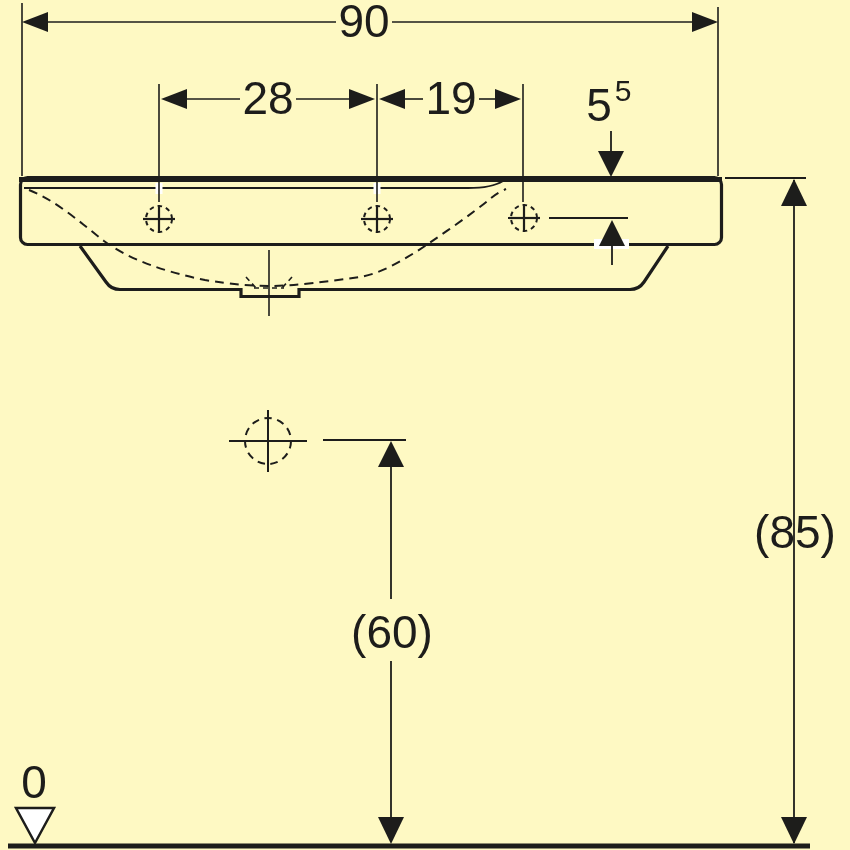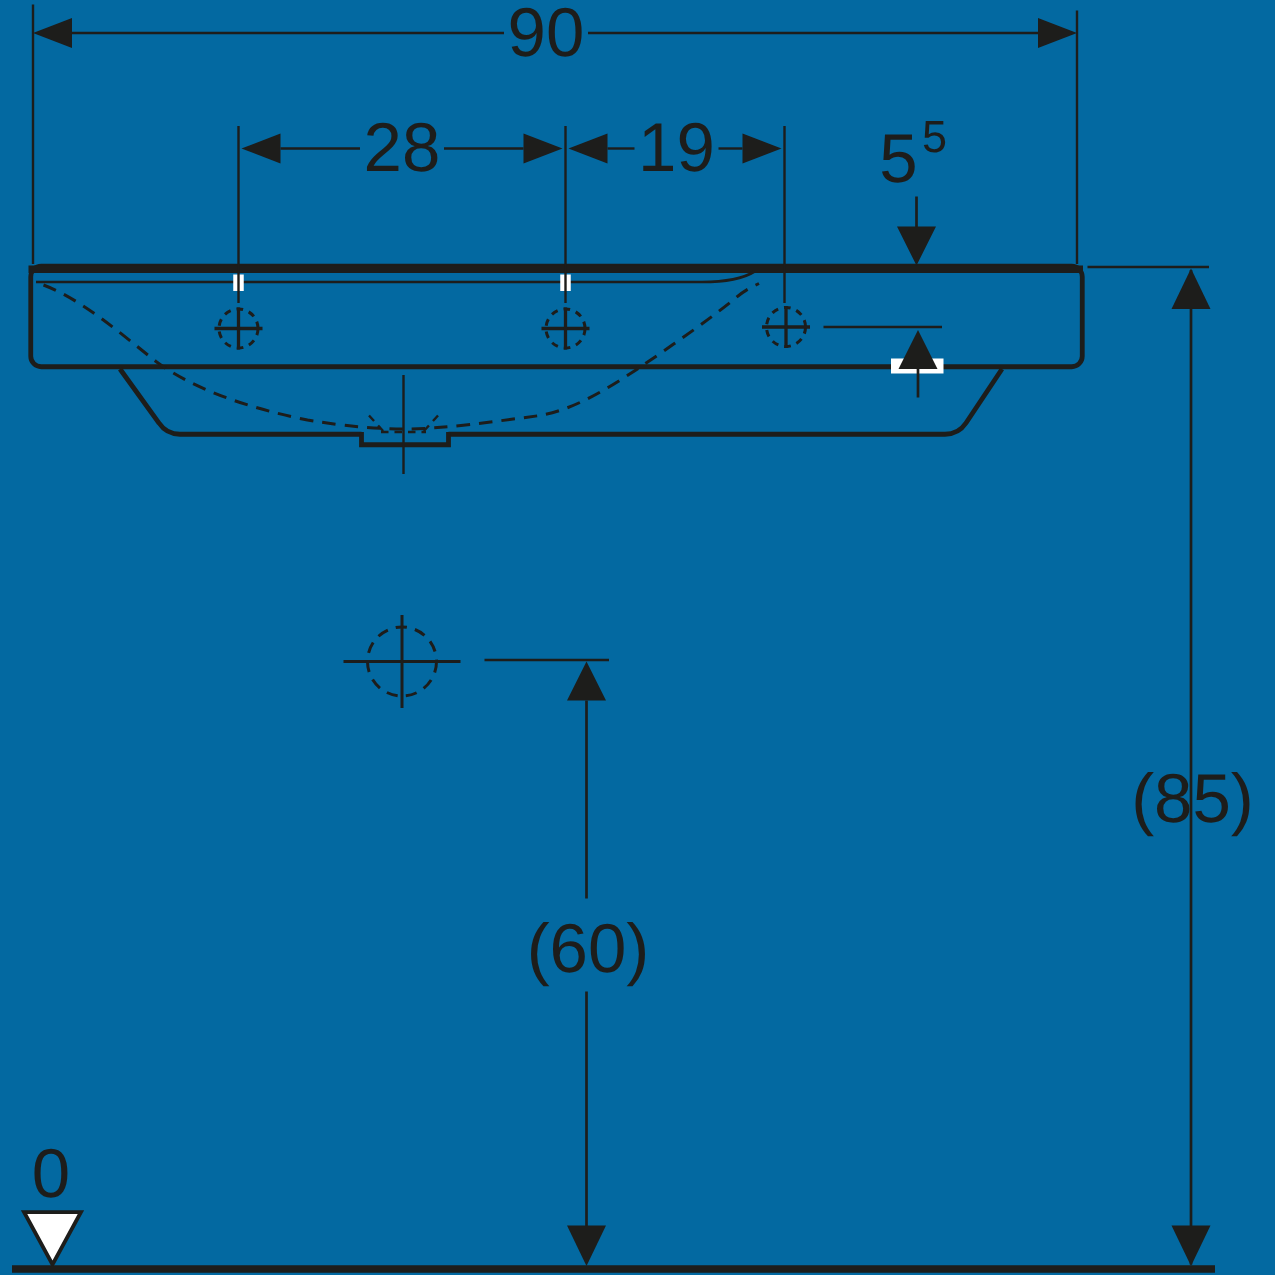--- a/index.html
+++ b/index.html
@@ -1,16 +1,16 @@
 <!DOCTYPE html>
 <html><head>
 <meta charset="utf-8">
 <style>
   html,body{margin:0;padding:0;background:#ffffff;}
-  .stage{position:relative;width:850px;height:850px;background:#0369a1;overflow:hidden;}
+  .stage{position:relative;width:850px;height:850px;background:#fef9c3;overflow:hidden;}
   svg{display:block;}
   .dim-text{font-family:"Liberation Sans","DejaVu Sans",sans-serif;font-size:46px;fill:#1d1d1b;}
   .dim-text-sup{font-family:"Liberation Sans","DejaVu Sans",sans-serif;font-size:30px;fill:#1d1d1b;}
 </style>
 </head>
 <body>
 
 <div class="stage">
 <svg width="850" height="850" viewBox="0 0 850 850">
 

